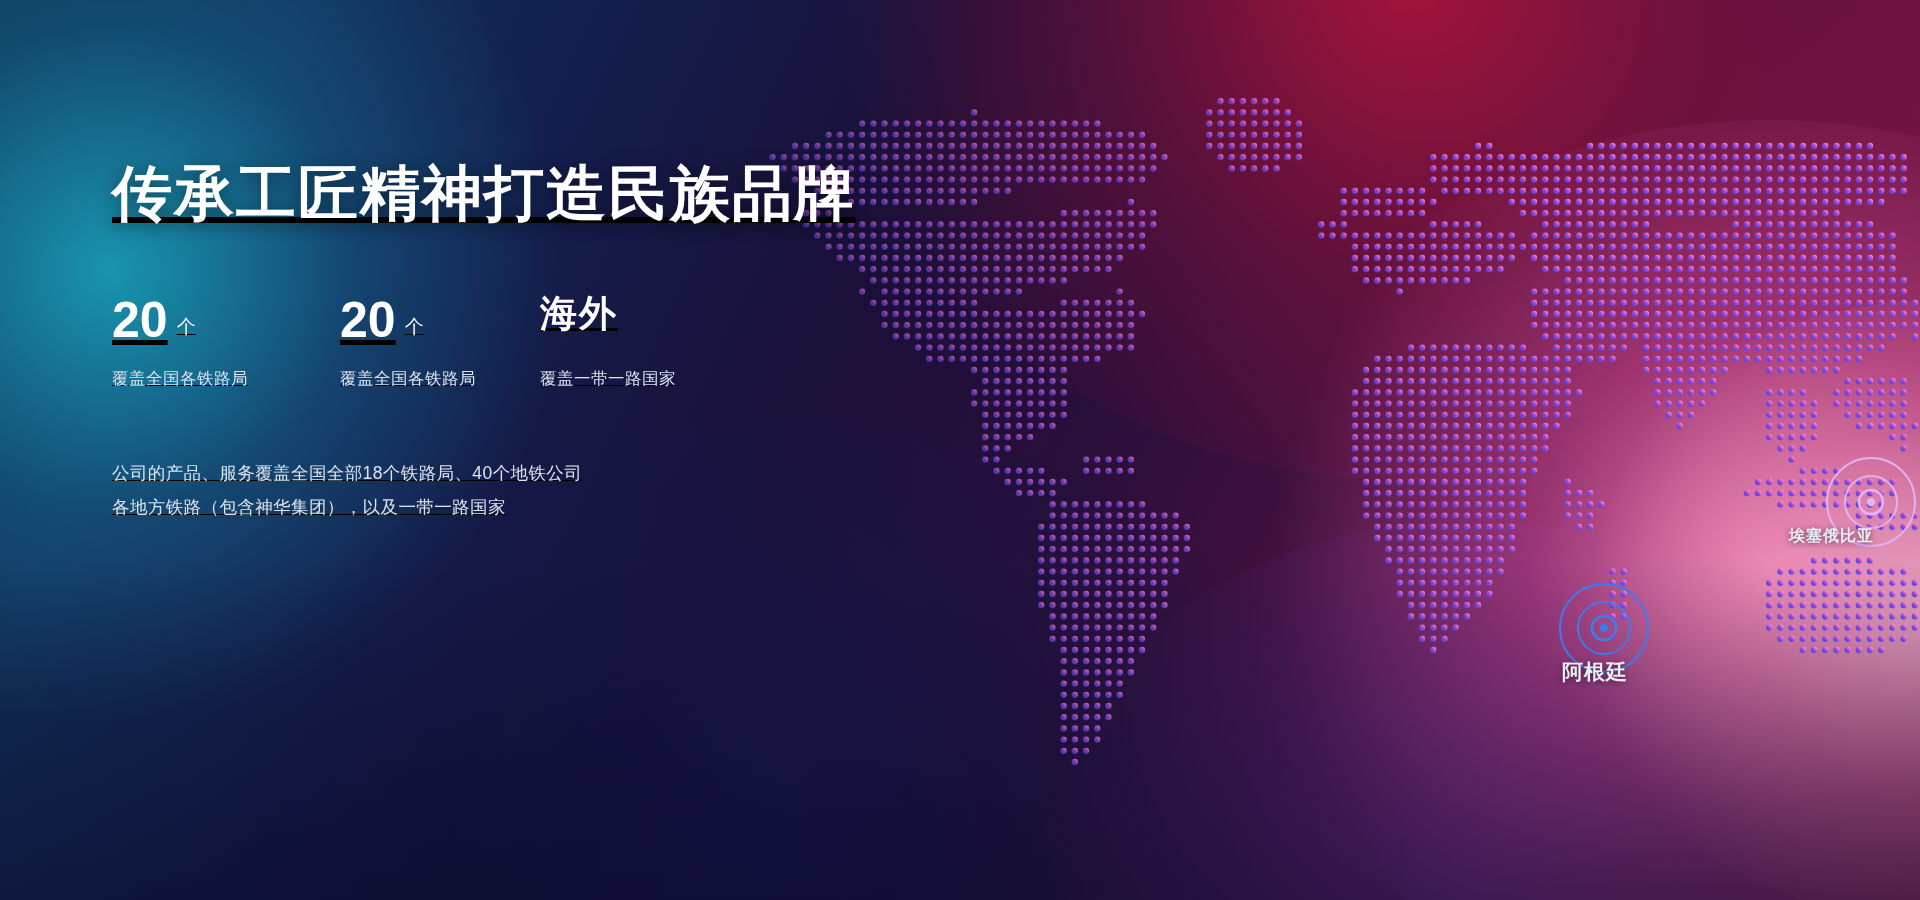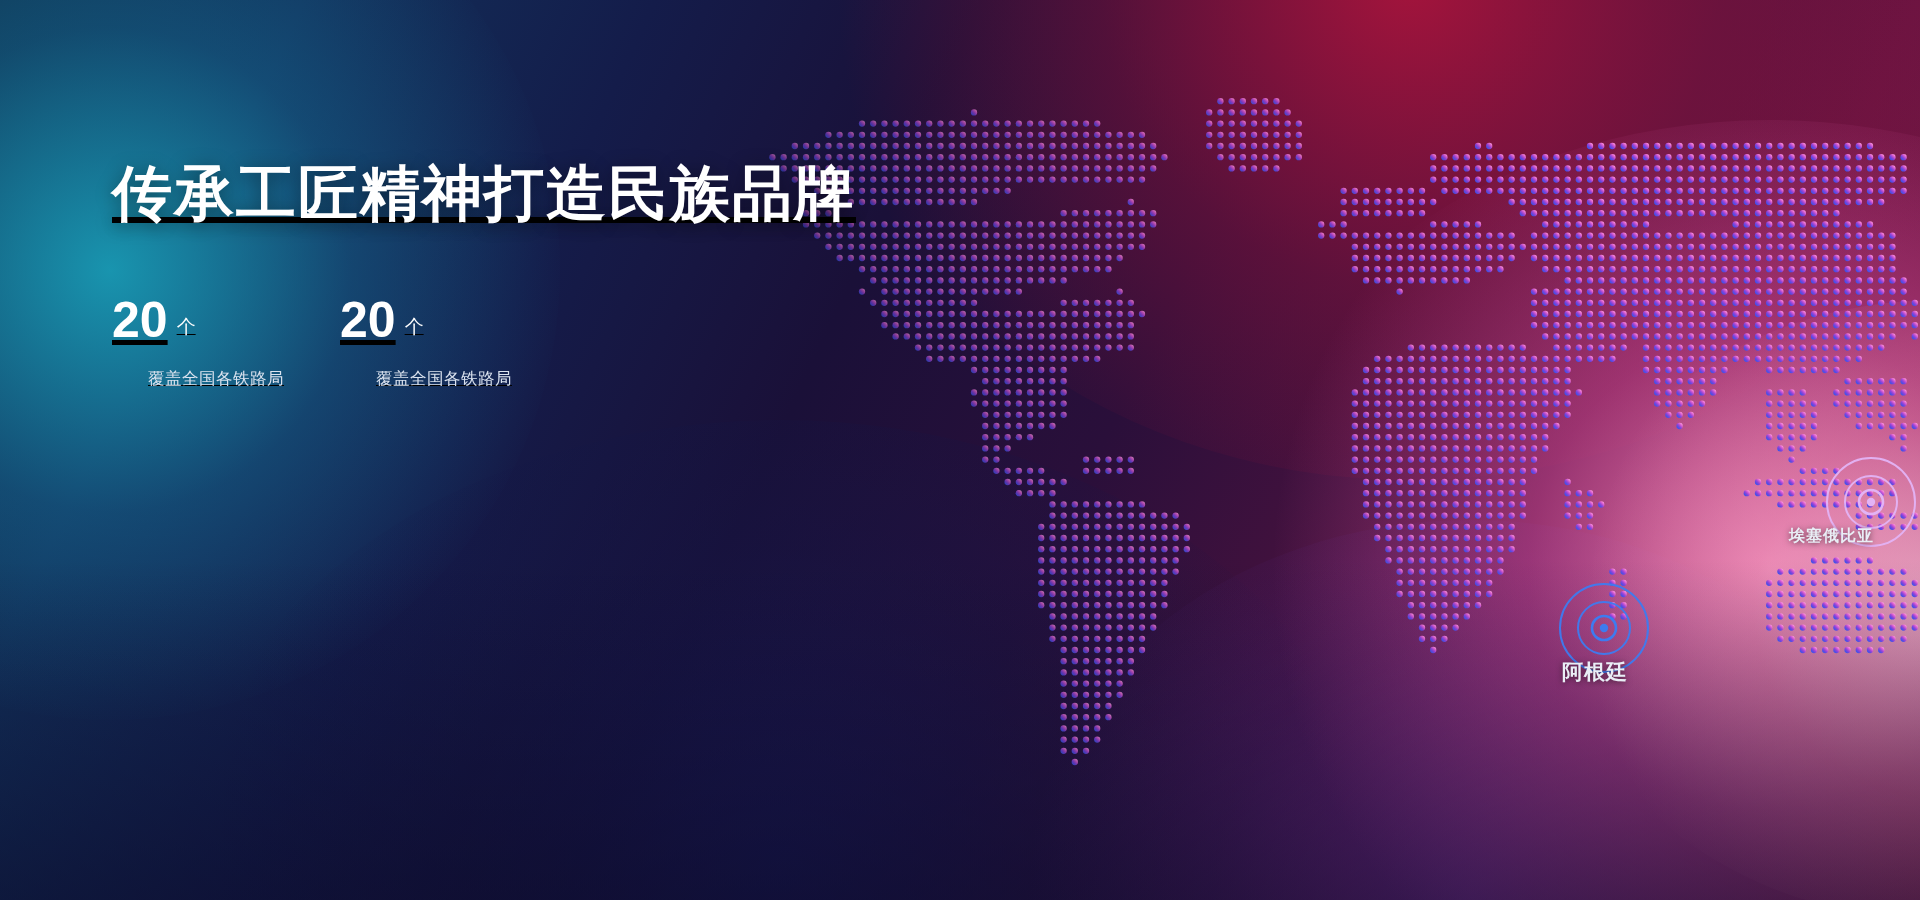--- a/index.html
+++ b/index.html
@@ -137,21 +137,20 @@
     margin-left: 9px;
     font-weight: 400;
     position: relative;
     top: -4px;
   }
   .stat-desc {
     color: #dbe3ef;
     font-size: 16.5px;
     margin-top: 17px;
     letter-spacing: 0.5px;
-    margin-left: 36px;
   }
   #paragraph {
     margin-top: 66px;
     color: #dde4f0;
     font-size: 17.5px;
     line-height: 1.95;
     letter-spacing: 0.4px;
   }
   #paragraph div { white-space: nowrap; }
 </style>
@@ -2532,17 +2531,27 @@
           </div>
           <div class="stat-desc">覆盖全国各铁路局</div>
         </div>
         <div class="stat" style="width: 200px;">
           <div class="stat-value-row">
             <span class="stat-num">20</span>
             <span class="stat-unit">个</span>
           </div>
           <div class="stat-desc">覆盖全国各铁路局</div>
         </div>
+        <div class="stat" style="width: 260px;">
+          <div class="stat-value-row">
+            <span class="stat-num cjk">海外</span>
+          </div>
+          <div class="stat-desc">覆盖一带一路国家</div>
+        </div>
       </div>
 
+    <div id="paragraph">
+      <div>公司的产品、服务覆盖全国全部18个铁路局、40个地铁公司</div>
+      <div>各地方铁路（包含神华集团），以及一带一路国家</div>
+    </div>
 
   </div>
 </div>
 
 </body></html>

